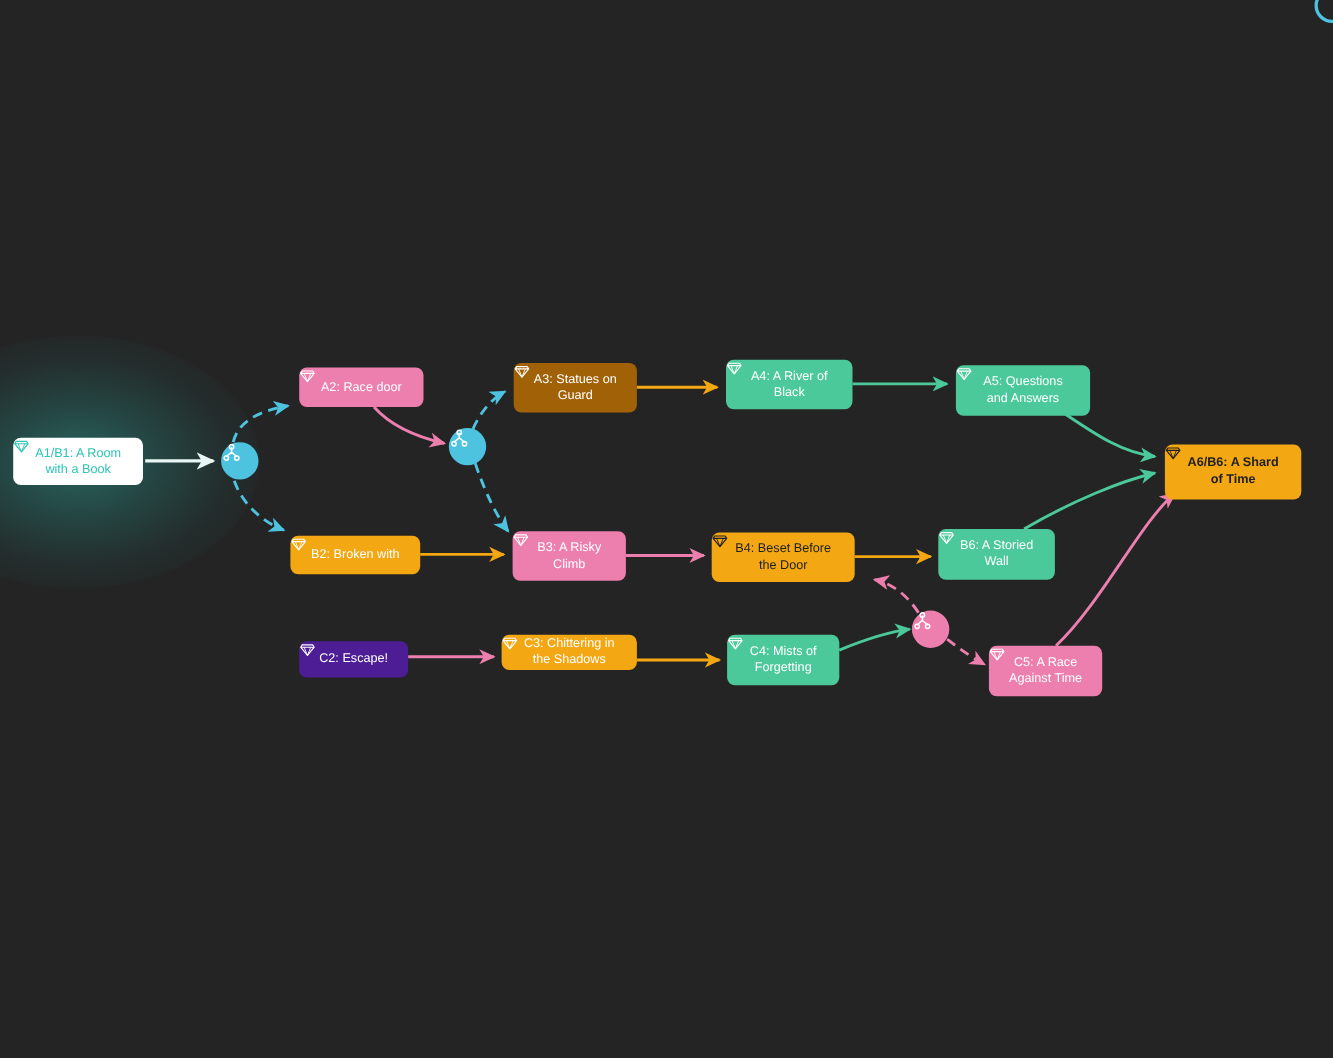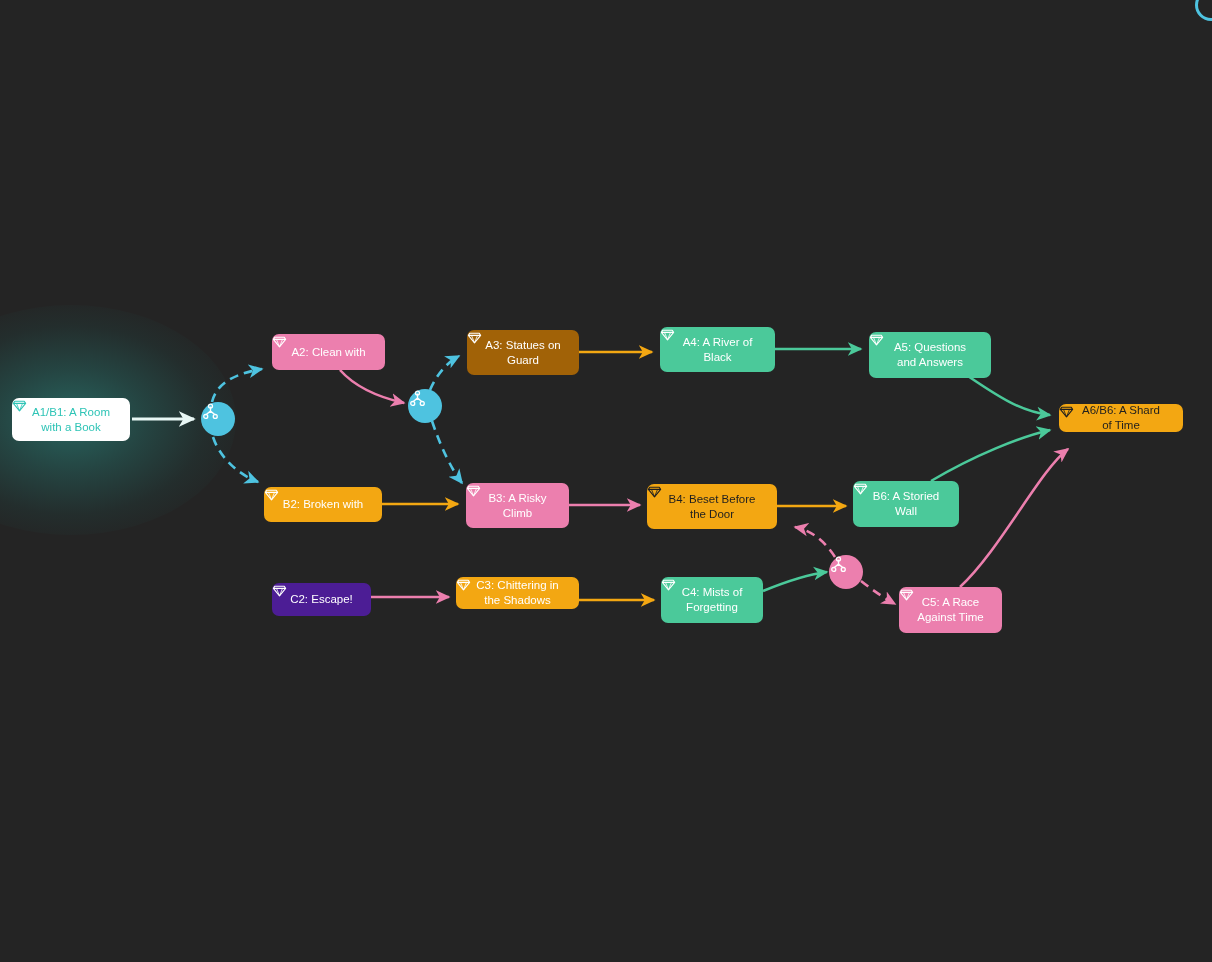--- a/index.html
+++ b/index.html
@@ -91,21 +91,21 @@
           <span class="nodeLabel">A1/B1: A Room
 with a Book</span>
         </div>
       </div>
       <div class="nodeBox" style="left: 272px; top: 334px; width: 113px; height: 36px; background: rgb(236, 127, 174); color: rgb(255, 255, 255); font-size: 11.5px;">
         <div class="nodeInner">
           <svg class="diamond" width="15" height="15" viewBox="0 0 24 24">
             <path d="M2.2 8.6 L12 20.6 L21.8 8.6 Z M2.2 8.6 L21.8 8.6 L19.6 5.2 L4.4 5.2 Z" fill="none" stroke="#ffffff" stroke-width="1.7" stroke-linejoin="round"></path>
             <path d="M7.2 8.6 L12 20.6 L16.8 8.6" fill="none" stroke="#ffffff" stroke-width="1.3"></path>
           </svg>
-          <span class="nodeLabel">A2: Clean with</span>
+          <span class="nodeLabel">A2: Race door</span>
         </div>
       </div>
       <div class="nodeBox" style="left: 264px; top: 487px; width: 118px; height: 35px; background: rgb(243, 167, 18); color: rgb(255, 255, 255); font-size: 11.5px;">
         <div class="nodeInner">
           <svg class="diamond" width="15" height="15" viewBox="0 0 24 24">
             <path d="M2.2 8.6 L12 20.6 L21.8 8.6 Z M2.2 8.6 L21.8 8.6 L19.6 5.2 L4.4 5.2 Z" fill="none" stroke="#ffffff" stroke-width="1.7" stroke-linejoin="round"></path>
             <path d="M7.2 8.6 L12 20.6 L16.8 8.6" fill="none" stroke="#ffffff" stroke-width="1.3"></path>
           </svg>
           <span class="nodeLabel">B2: Broken with</span>
         </div>
@@ -163,21 +163,21 @@
       <div class="nodeBox" style="left: 853px; top: 481px; width: 106px; height: 46px; background: rgb(75, 201, 154); color: rgb(255, 255, 255); font-size: 11.5px;">
         <div class="nodeInner" style="align-items: flex-end;">
           <svg class="diamond" width="15" height="15" viewBox="0 0 24 24">
             <path d="M2.2 8.6 L12 20.6 L21.8 8.6 Z M2.2 8.6 L21.8 8.6 L19.6 5.2 L4.4 5.2 Z" fill="none" stroke="#ffffff" stroke-width="1.7" stroke-linejoin="round"></path>
             <path d="M7.2 8.6 L12 20.6 L16.8 8.6" fill="none" stroke="#ffffff" stroke-width="1.3"></path>
           </svg>
           <span class="nodeLabel">B6: A Storied
 Wall</span>
         </div>
       </div>
-      <div class="nodeBox" style="left: 1059px; top: 404px; width: 124px; height: 28px; background: rgb(243, 167, 18); color: rgb(31, 31, 31); font-size: 11.5px;">
+      <div class="nodeBox" style="left: 1059px; top: 404px; width: 124px; height: 50px; background: rgb(243, 167, 18); color: rgb(31, 31, 31); font-size: 11.5px; font-weight: bold;">
         <div class="nodeInner" style="align-items: center;">
           <svg class="diamond" width="15" height="15" viewBox="0 0 24 24">
             <path d="M2.2 8.6 L12 20.6 L21.8 8.6 Z M2.2 8.6 L21.8 8.6 L19.6 5.2 L4.4 5.2 Z" fill="none" stroke="#1f1f1f" stroke-width="1.7" stroke-linejoin="round"></path>
             <path d="M7.2 8.6 L12 20.6 L16.8 8.6" fill="none" stroke="#1f1f1f" stroke-width="1.3"></path>
           </svg>
           <span class="nodeLabel">A6/B6: A Shard
 of Time</span>
         </div>
       </div>
       <div class="nodeBox" style="left: 272px; top: 583px; width: 99px; height: 33px; background: #4c1d95; color: rgb(255, 255, 255); font-size: 11.5px;">

